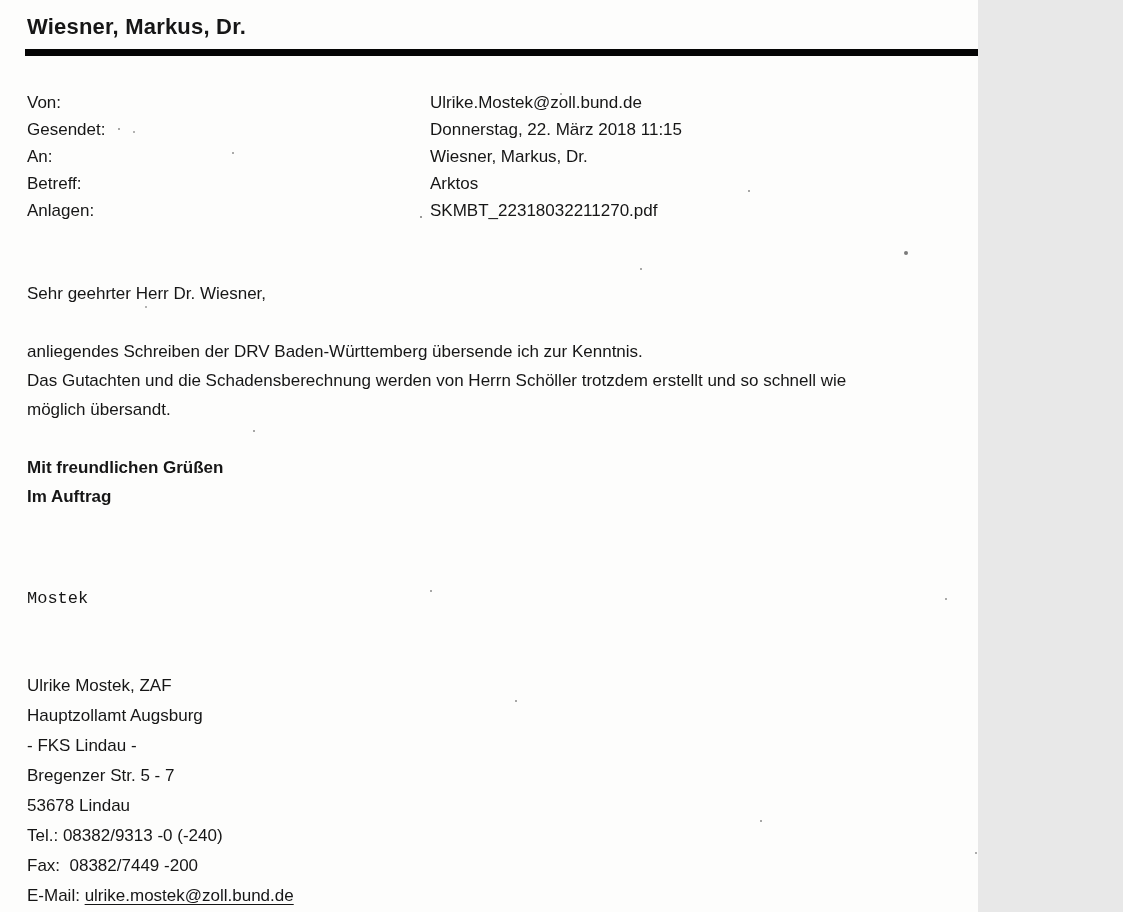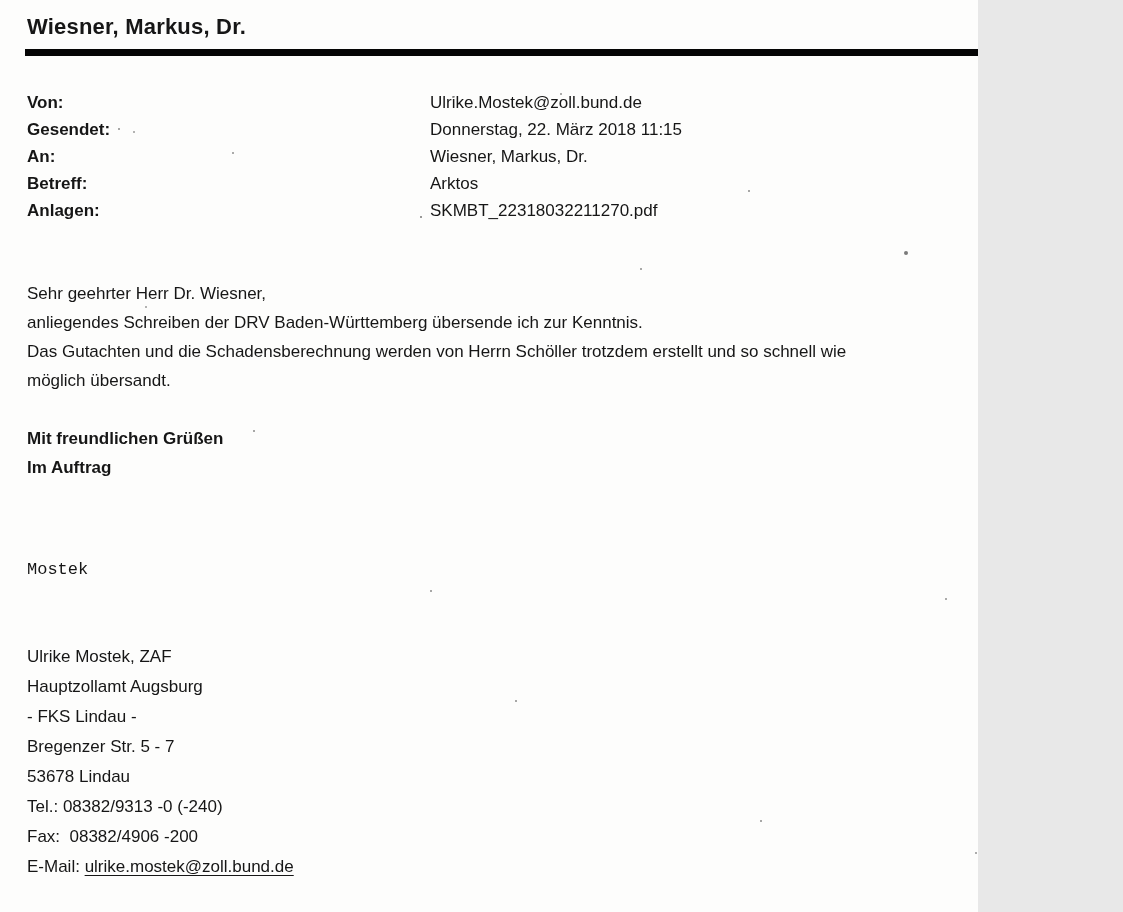--- a/index.html
+++ b/index.html
@@ -69,25 +69,25 @@
     border-collapse: collapse;
   }
   .fields td {
     padding: 0;
     font-size: 17px;
     line-height: 27px;
     vertical-align: top;
   }
   .fields td.lbl {
     width: 403px;
-    font-weight: bold;
+    font-weight: normal;
   }
   .bodytext { font-size: 17px; }
   .salutation { margin-top: 55px; line-height: 29px; }
-  .para { line-height: 29px; }
+  .para { margin-top: 29px; line-height: 29px; }
   .closing { margin-top: 29px; line-height: 29px; font-weight: bold; }
   .sigsname { margin-top: 73px; line-height: 29px; font-family: Liberation Mono, monospace; }
   .sigblock { margin-top: 58px; }
   .sigblock .sig {
     line-height: 30px;
     white-space: pre-wrap;
   }
   .email-line { line-height: 30px; white-space: pre-wrap; }
   .email-link {
     color: #161616;
@@ -145,17 +145,17 @@
 
     <div class="sigsname">Mostek</div>
 
     <div class="sigblock">
       <div class="sig">Ulrike Mostek, ZAF</div>
       <div class="sig">Hauptzollamt Augsburg</div>
       <div class="sig">- FKS Lindau -</div>
       <div class="sig">Bregenzer Str. 5 - 7</div>
       <div class="sig">53678 Lindau</div>
       <div class="sig">Tel.: 08382/9313 -0 (-240)</div>
-      <div class="sig">Fax:  08382/4906 -200</div>
+      <div class="sig">Fax:  08382/7449 -200</div>
       <div class="email-line"><span>E-Mail: </span><a href="#" class="email-link">ulrike.mostek@zoll.bund.de</a></div>
     </div>
   </div>
 </div>
 
 </body></html>

